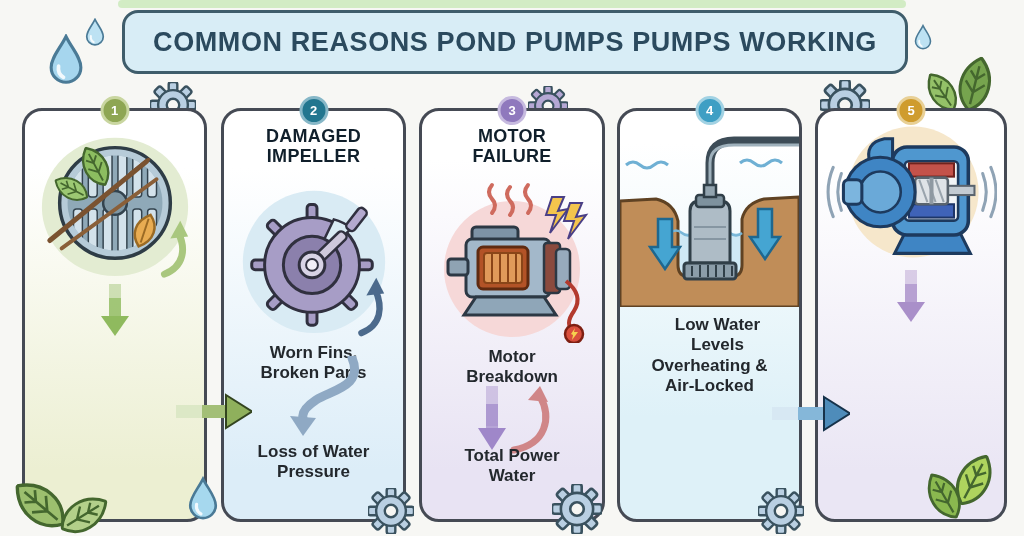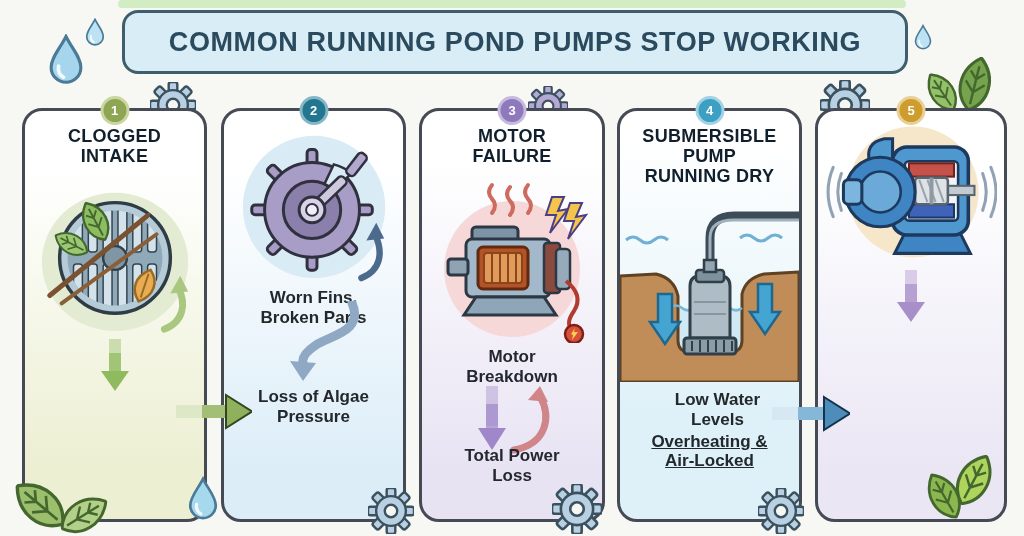--- a/index.html
+++ b/index.html
@@ -27,21 +27,21 @@
   .p4 .badge{background:#3e9fc4;border:3.5px solid #a2d2e3;}
   .p5 .badge{background:#cf9c2e;border:3.5px solid #e8d096;}
   .ptitle{margin:15px 4px 0;white-space:pre-line;text-align:center;font-size:18px;font-weight:800;
           line-height:1.12;color:#101f2b;letter-spacing:.3px;}
   .illus{margin-top:5px;line-height:0;}
   .p4 .illus{margin-top:4px;}
   .cause,.effect{margin:4px 4px 0;white-space:pre-line;text-align:center;font-size:17px;font-weight:700;
                  color:#23282d;line-height:1.15;}
   .arrowzone{height:58px;display:flex;align-items:flex-start;justify-content:center;overflow:visible;}
   .p4 .cause{margin-top:8px;margin-left:20px;}
-  .p4 .effect{text-decoration:underline;}
+  .p4 .effect{}
   .effect{margin-top:2px;}
   
   .deco{position:absolute;line-height:0;}
   .z1{z-index:1;} .z3{z-index:3;}
   .connector{position:absolute;z-index:4;line-height:0;}
   .defs{position:absolute;width:0;height:0;}
 </style>
 </head>
 <body>
 
@@ -70,21 +70,21 @@
       <symbol id="leaf" viewBox="0 0 36 46">
         <path d="M18 45 C3 35 2 14 18 1 C34 14 33 35 18 45 Z" fill="currentColor" stroke="#44672e" stroke-width="2.5"></path>
         <path d="M18 40 L18 8 M18 30 L10 22 M18 30 L26 22 M18 19 L12 13 M18 19 L24 13" stroke="#44672e" stroke-width="2" fill="none"></path>
       </symbol>
     </defs>
   </svg>
 
   <div class="top-strip"></div>
 
   <header class="title-box">
-    <h1>COMMON RUNNING POND PUMPS STOP WORKING</h1>
+    <h1>COMMON REASONS POND PUMPS PUMPS WORKING</h1>
   </header>
 
   <svg class="deco z1" style="left:46px;top:34px;color:#a6d6ee" width="40" height="52">
       <use href="#drop"></use>
     </svg>
   <svg class="deco z1" style="left:84px;top:18px;color:#bde2f3" width="22" height="29">
       <use href="#drop"></use>
     </svg>
   <svg class="deco z1" style="left:913px;top:24px;color:#bde2f3" width="20" height="27">
       <use href="#drop"></use>
@@ -102,22 +102,20 @@
       <use href="#leaf"></use>
     </svg>
   <svg class="deco z1" style="left:924px;top:70px;color:#94c168;transform:rotate(-34deg)" width="36" height="44">
       <use href="#leaf"></use>
     </svg>
 
   <section class="panel p1">
     <div class="badge">
         <span>1</span>
       </div>
-    <h2 class="ptitle">CLOGGED
-INTAKE</h2>
     <div class="illus">
       <svg width="168" height="168" viewBox="0 0 160 170">
         <ellipse cx="80" cy="92" rx="74" ry="70" fill="#e3ecd2"></ellipse>
         <circle cx="80" cy="88" r="56" fill="#b6cbd8" stroke="#2e3c46" stroke-width="3.5"></circle>
         <clipPath id="g1">
             <circle cx="80" cy="88" r="48"></circle>
           </clipPath>
         <g clip-path="url(#g1)">
           <rect x="28" y="36" width="104" height="104" fill="#8fa9b8"></rect>
           <g fill="#d3e2eb" stroke="#33434e" stroke-width="1.5">
@@ -157,20 +155,22 @@
         <rect x="16" y="14" width="12" height="22" fill="#8fba5e" opacity="0.7"></rect>
         <polygon points="8,32 36,32 22,52" fill="#8fba5e"></polygon>
       </svg>
     </div>
   </section>
 
   <section class="panel p2">
     <div class="badge">
         <span>2</span>
       </div>
+    <h2 class="ptitle">DAMAGED
+IMPELLER</h2>
     <div class="illus">
       <svg width="168" height="168" viewBox="0 0 160 170">
         <circle cx="80" cy="92" r="72" fill="#d9ebf4"></circle>
         <g stroke="#30303f" stroke-width="3" fill="#a79dc6">
           <rect x="73" y="34" width="10" height="24" rx="3.5"></rect>
           <rect x="73" y="34" width="10" height="24" rx="3.5" transform="rotate(90 78 95)"></rect>
           <rect x="73" y="34" width="10" height="24" rx="3.5" transform="rotate(135 78 95)"></rect>
           <rect x="73" y="34" width="10" height="24" rx="3.5" transform="rotate(180 78 95)"></rect>
           <rect x="73" y="34" width="10" height="24" rx="3.5" transform="rotate(225 78 95)"></rect>
           <rect x="73" y="34" width="10" height="24" rx="3.5" transform="rotate(270 78 95)"></rect>
@@ -188,21 +188,21 @@
       </svg>
     </div>
     <p class="cause">Worn Fins,
 Broken Parts</p>
     <div class="arrowzone">
       <svg width="92" height="86" viewBox="0 0 92 86" style="margin-top:-26px">
         <path d="M84 2 C96 30 64 34 48 44 C36 52 34 58 35 62" fill="none" stroke="#8fa9c4" stroke-width="9" stroke-linecap="round"></path>
         <polygon points="22,60 48,62 35,80" fill="#8fa9c4"></polygon>
       </svg>
     </div>
-    <p class="effect">Loss of Algae
+    <p class="effect">Loss of Water
 Pressure</p>
   </section>
 
   <section class="panel p3">
     <div class="badge">
         <span>3</span>
       </div>
     <h2 class="ptitle">MOTOR
 FAILURE</h2>
     <div class="illus">
@@ -234,30 +234,27 @@
     <div class="arrowzone">
       <svg width="96" height="70" viewBox="0 0 96 70">
         <rect x="22" y="0" width="12" height="40" fill="#9f87c9" opacity="0.4"></rect>
         <rect x="22" y="18" width="12" height="26" fill="#9f87c9" opacity="0.7"></rect>
         <polygon points="14,42 42,42 28,64" fill="#9f87c9"></polygon>
         <path d="M50 64 C82 58 88 32 76 10" fill="none" stroke="#d08688" stroke-width="7" stroke-linecap="round"></path>
         <polygon points="64,14 84,16 76,0" fill="#d08688"></polygon>
       </svg>
     </div>
     <p class="effect">Total Power
-Loss</p>
+Water</p>
   </section>
 
   <section class="panel p4">
     <div class="badge">
         <span>4</span>
       </div>
-    <h2 class="ptitle">SUBMERSIBLE
-PUMP
-RUNNING DRY</h2>
     <div class="illus">
       <svg width="179" height="192" viewBox="0 0 179 192">
         <path d="M6 50 q7 -6 14 0 t14 0 t14 0" stroke="#6fb0d4" stroke-width="3" fill="none"></path>
         <path d="M120 48 q7 -6 14 0 t14 0 t14 0" stroke="#6fb0d4" stroke-width="3" fill="none"></path>
         <rect x="50" y="118" width="80" height="70" fill="#cfe9f5"></rect>
         <path d="M0 86 L36 84 Q54 88 58 106 L58 150 Q58 162 70 162 L110 162 Q122 162 122 150 L122 104 Q126 88 144 84 L179 82 L179 192 L0 192 Z" fill="#c08d58" stroke="#5f4223" stroke-width="3"></path>
         <path d="M50 118 q6 -5 12 0 t12 0 t12 0 t12 0 t12 0 t12 0" stroke="#79b7d8" stroke-width="2.5" fill="none"></path>
         <path d="M90 74 L90 48 Q90 26 114 26 L179 26" fill="none" stroke="#3d4c57" stroke-width="9"></path>
         <path d="M90 70 L90 48 Q90 30 114 30 L179 30" fill="none" stroke="#9fb1bc" stroke-width="3"></path>
         <path d="M70 96 q0 -10 10 -10 l20 0 q10 0 10 10 l0 52 l-40 0 Z" fill="#aebcc6" stroke="#303f48" stroke-width="3"></path>

